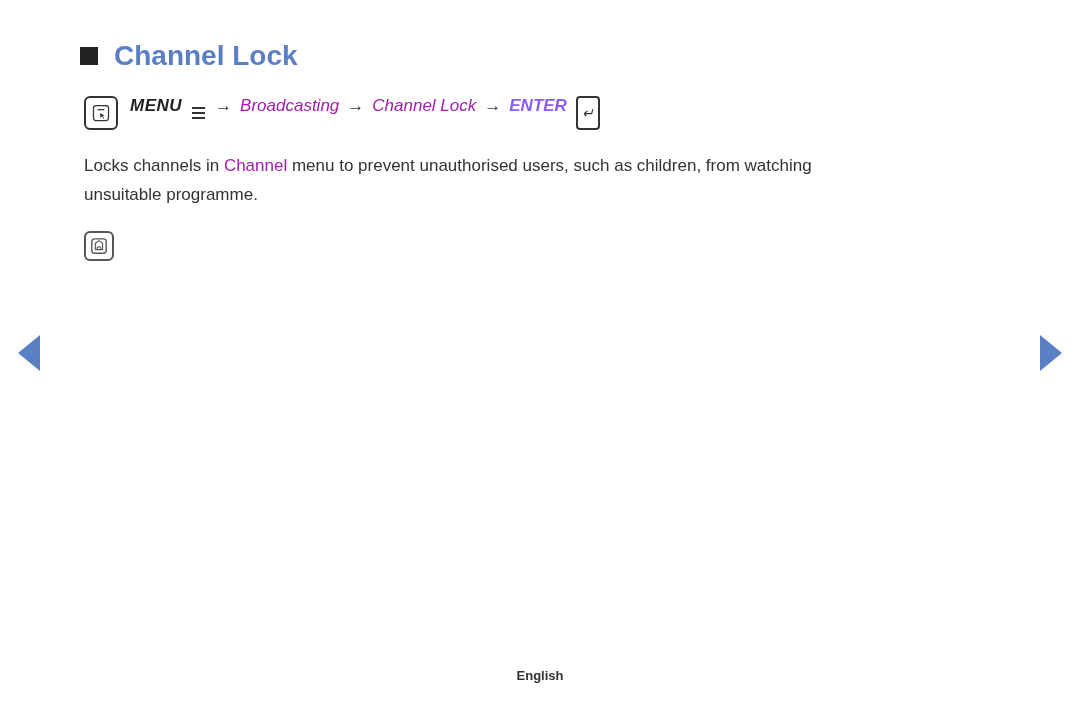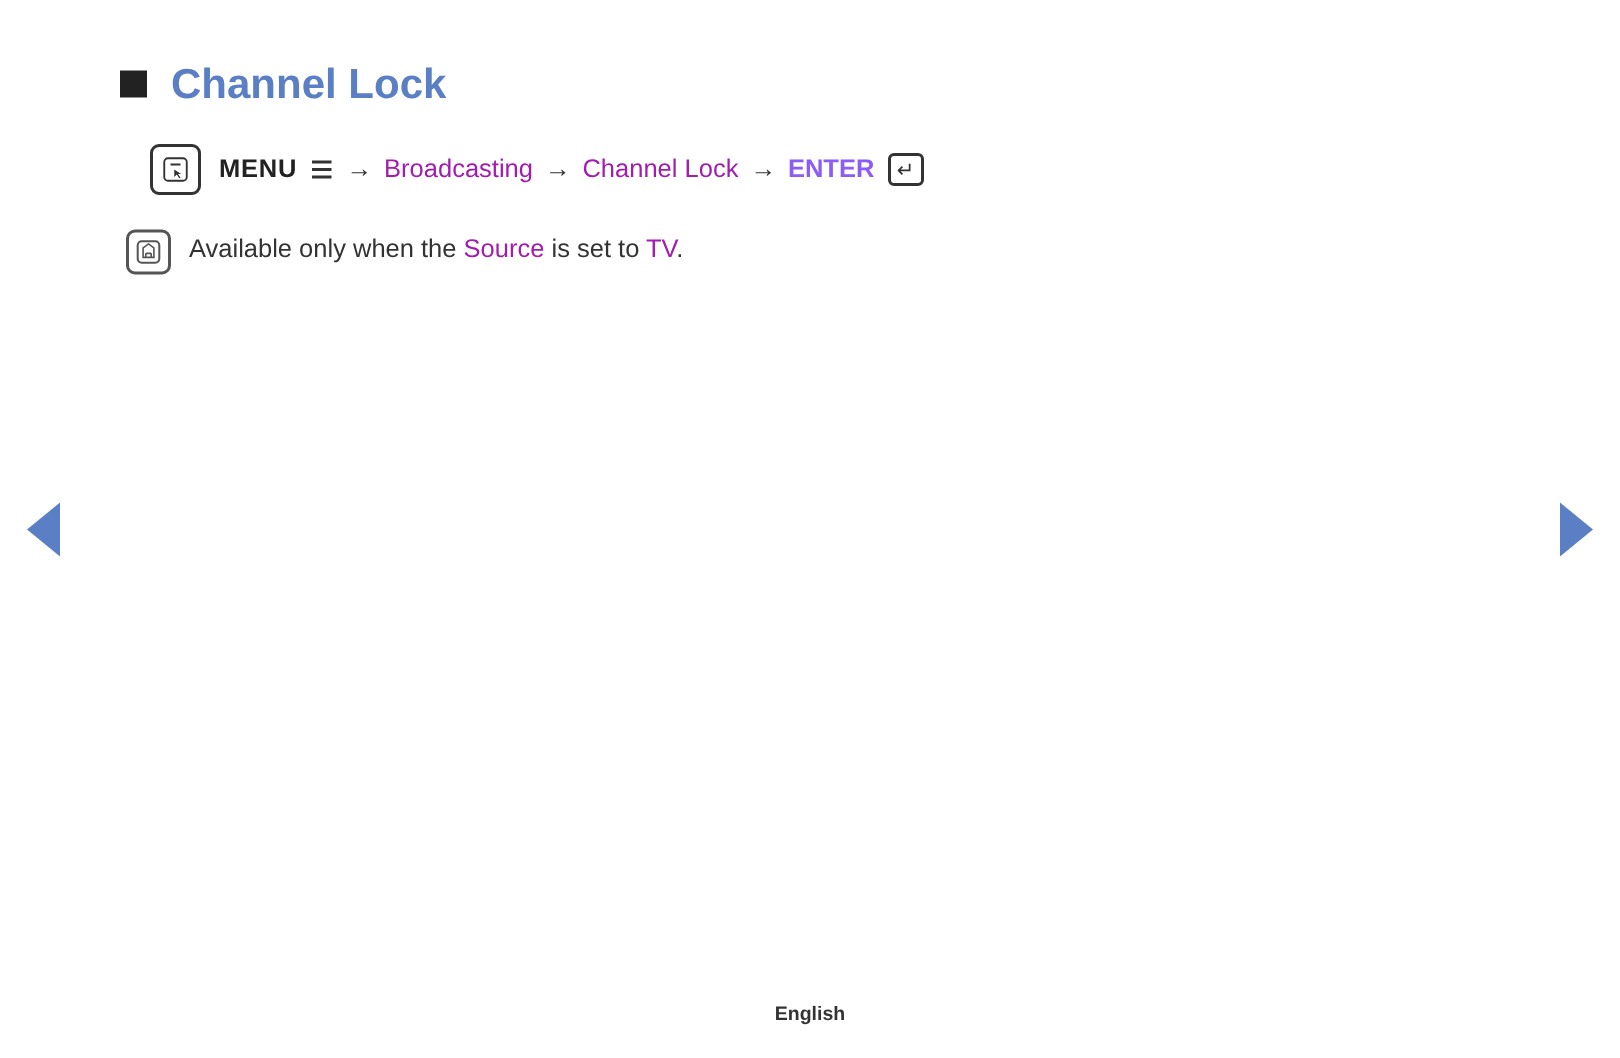--- a/index.html
+++ b/index.html
@@ -37,25 +37,25 @@
     }
 
     .title-text {
       font-size: 28px;
       font-weight: bold;
       color: #5b7fc4;
     }
 
     .menu-path-row {
       display: flex;
-      align-items: center;
       gap: 8px;
       margin-bottom: 22px;
-      margin-left: 20px;
-      font-size: 17px;
+      margin-left: 4px;
+      font-size: 17px;
+      font-style: italic;
     }
 
     .menu-icon {
       display: inline-flex;
       align-items: center;
       justify-content: center;
       width: 34px;
       height: 34px;
       border: 2px solid #333;
       border-radius: 6px;
@@ -210,35 +210,35 @@
 
     <span class="arrow">→</span>
     <span class="link-blue">Broadcasting</span>
     <span class="arrow">→</span>
     <span class="link-blue">Channel Lock</span>
     <span class="arrow">→</span>
     <span class="enter-label">ENTER</span>
     <span class="enter-icon">↵</span>
   </div>
 
+  <p class="description">
+    Locks channels in <span class="link-blue">Channel</span> menu to prevent unauthorised users, such as children, from watching unsuitable programme.
+  </p>
 
   <div class="note-row">
     <div class="note-icon">
       <svg viewBox="0 0 20 20" fill="none">
         <rect x="2" y="2" width="16" height="16" rx="3" stroke="#555" stroke-width="1.5" fill="none"></rect>
         <path d="M6 7 L10 4 L14 7 L14 14 L6 14 Z" fill="none" stroke="#555" stroke-width="1.2"></path>
         <line x1="8" y1="14" x2="8" y2="11" stroke="#555" stroke-width="1.2"></line>
         <line x1="12" y1="14" x2="12" y2="11" stroke="#555" stroke-width="1.2"></line>
         <line x1="8" y1="11" x2="12" y2="11" stroke="#555" stroke-width="1.2"></line>
 
       </svg>
     </div>
-    <p class="note-text">
-      <span>Available only when the </span><span class="link-blue">Source</span><span> is set to </span><span class="link-blue">TV</span><span>.</span>
-    </p>
   </div>
 
 </div>
 
 <div class="nav-arrow-left"></div>
 
 <div class="nav-arrow-right"></div>
 
 <div class="footer">English</div>
 

